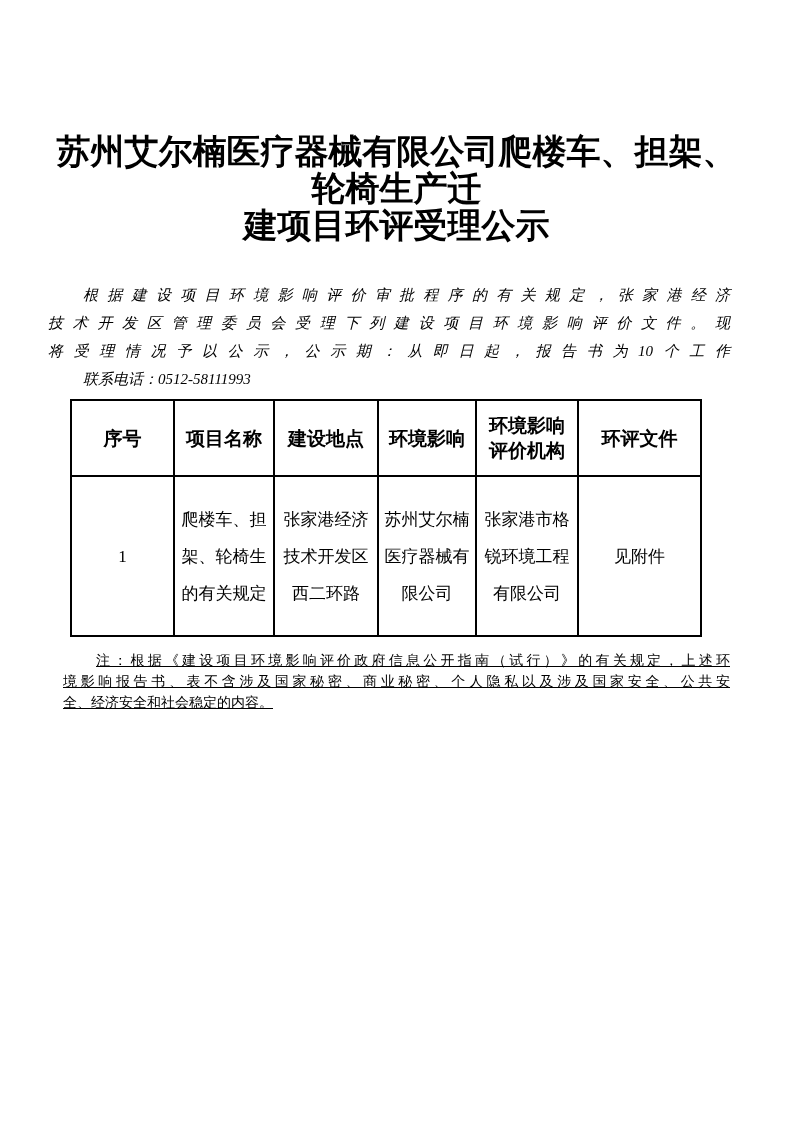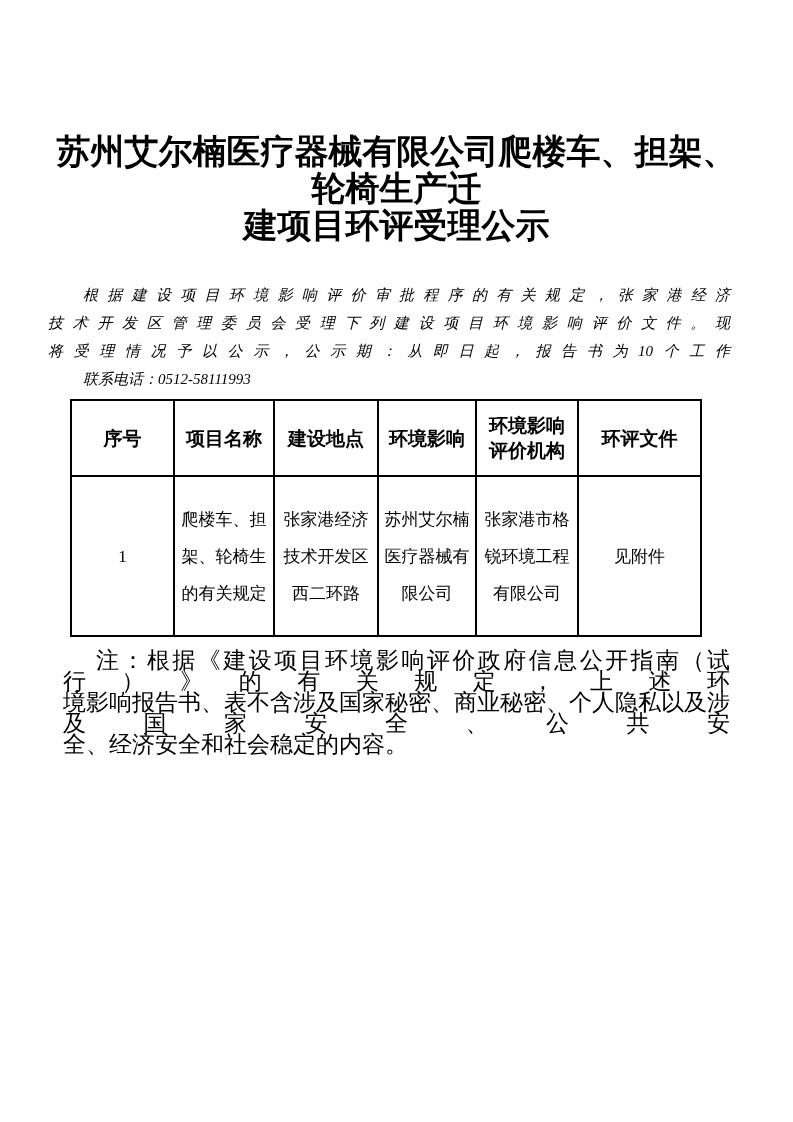--- a/index.html
+++ b/index.html
@@ -56,22 +56,23 @@
     font-weight: bold;
   }
   .notice-table tbody tr { height: 160px; }
   .notice-table td {
     font-size: 17px;
     line-height: 37px;
     font-weight: normal;
   }
   .footnote {
     margin: 13px 63px 0 63px;
-    font-size: 23px;
+    font-size: 14px;
     line-height: 21px;
+    text-decoration: underline;
   }
   .footnote .indent2 { text-indent: 33px; }
 </style>
 </head>
 <body>
 
 <div class="doc-title">
   <div class="tline-title">苏州艾尔楠医疗器械有限公司爬楼车、担架、轮椅生产迁</div>
   <div class="tline-title">建项目环评受理公示</div>
 </div>

